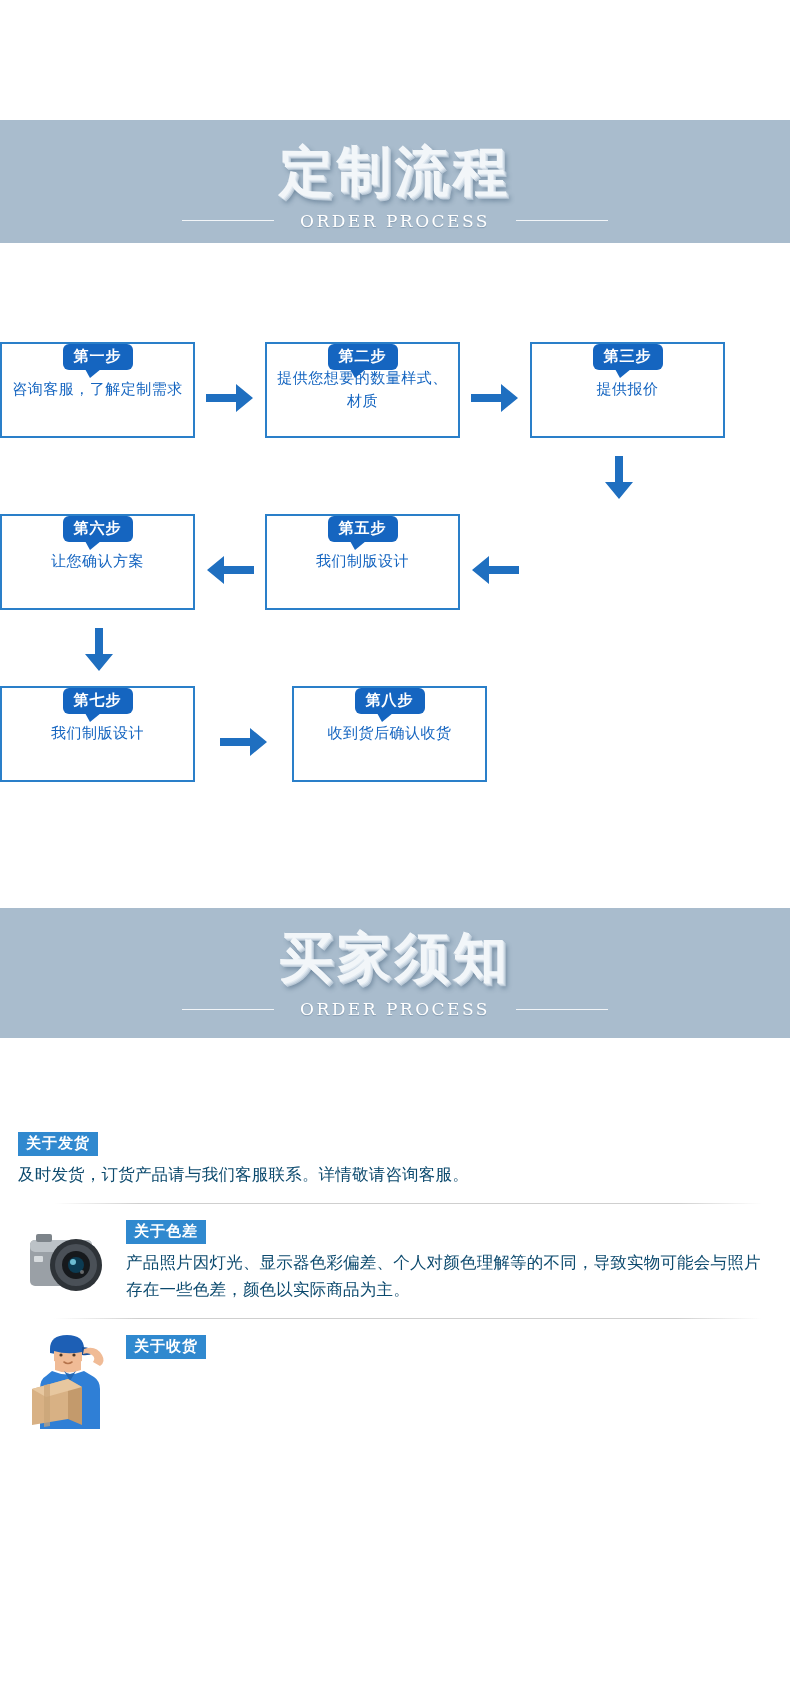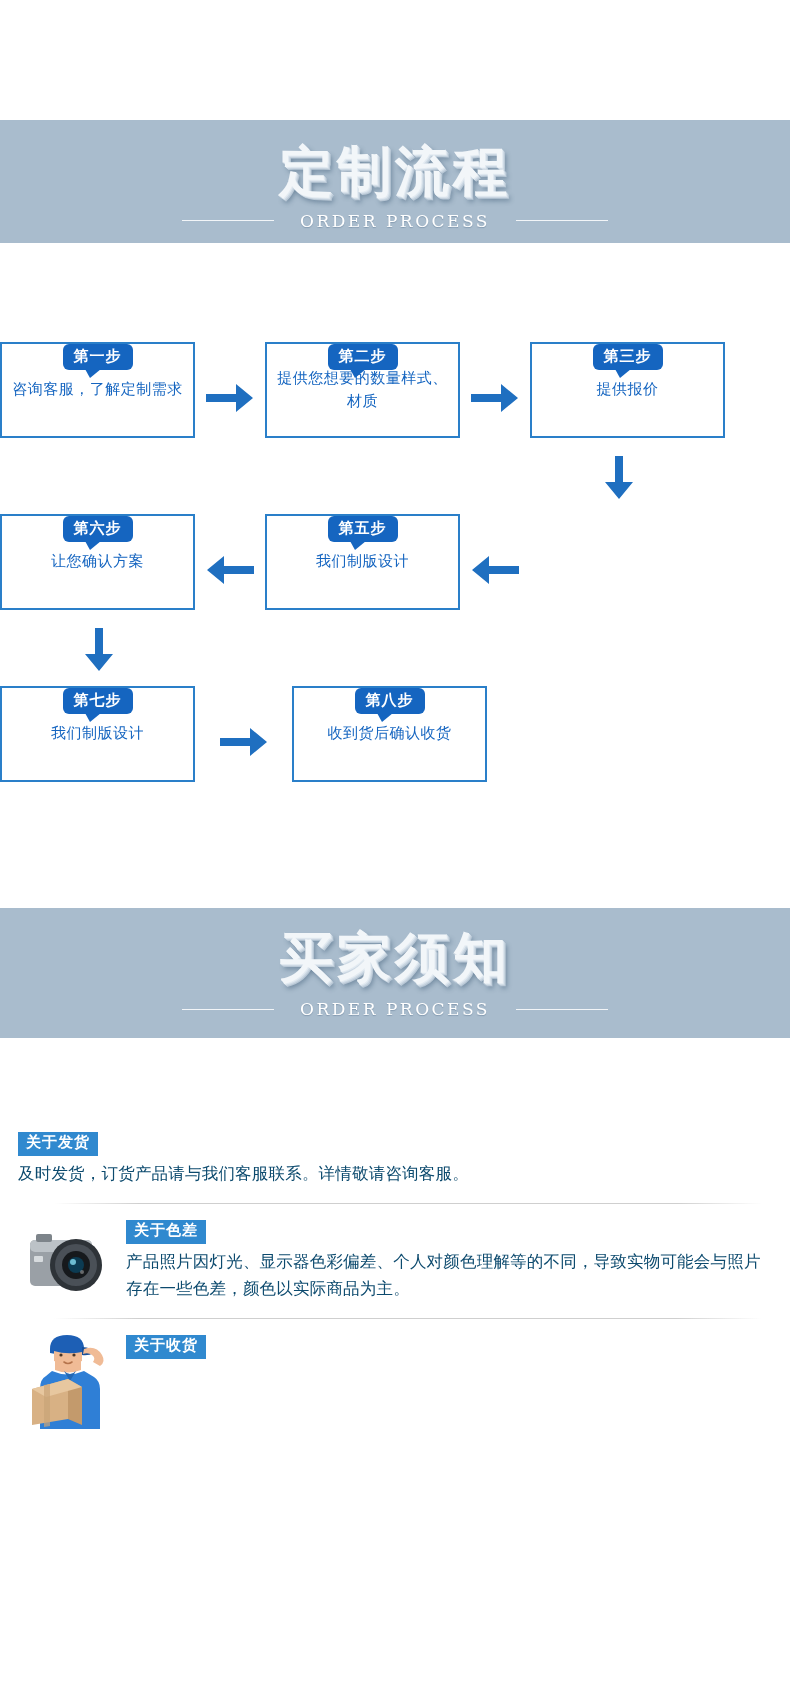--- a/index.html
+++ b/index.html
@@ -154,21 +154,21 @@
     align-items: flex-start;
     padding: 0 20px 0 18px;
   }
   .note-icon {
     flex: 0 0 100px;
     width: 100px;
     height: 84px;
     position: relative;
     margin-right: 8px;
   }
-  .note-body { flex: 1; padding-top: 4px; font-family: Liberation Mono, monospace; }
+  .note-body { flex: 1; padding-top: 4px; }
   .note-tag {
     display: inline-block;
     background: #3089cf;
     color: #ffffff;
     font-size: 15px;
     font-weight: bold;
     letter-spacing: 1px;
     padding: 3px 8px 4px 8px;
     line-height: 1.15;
   }

